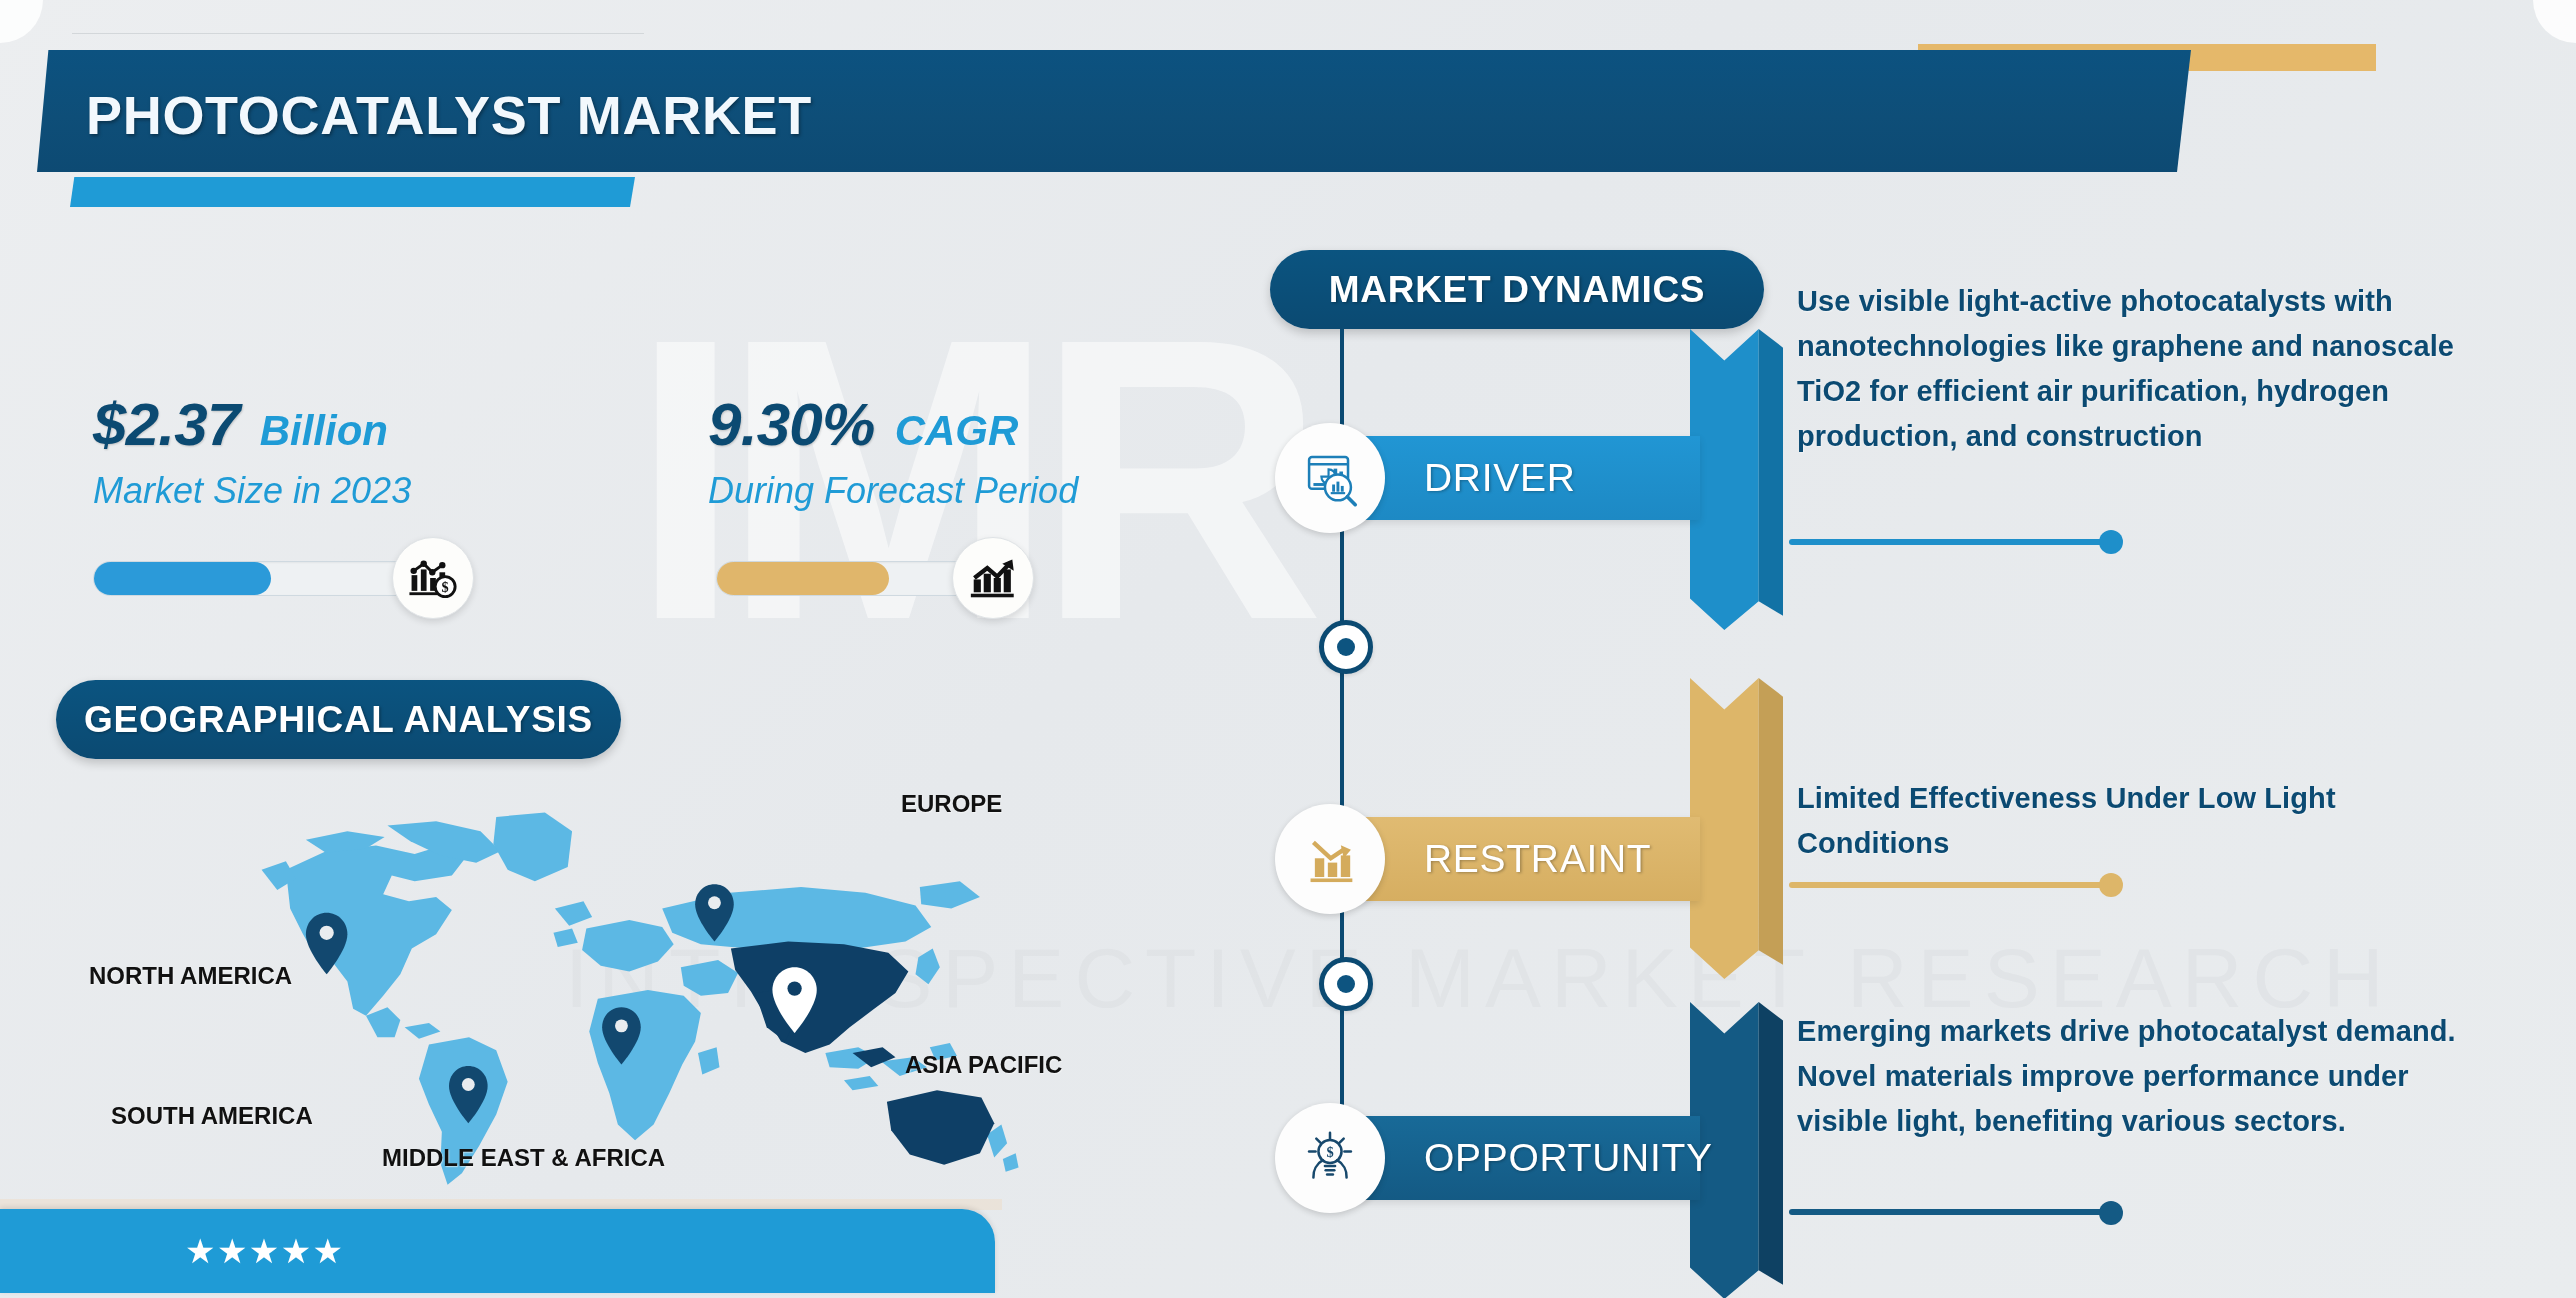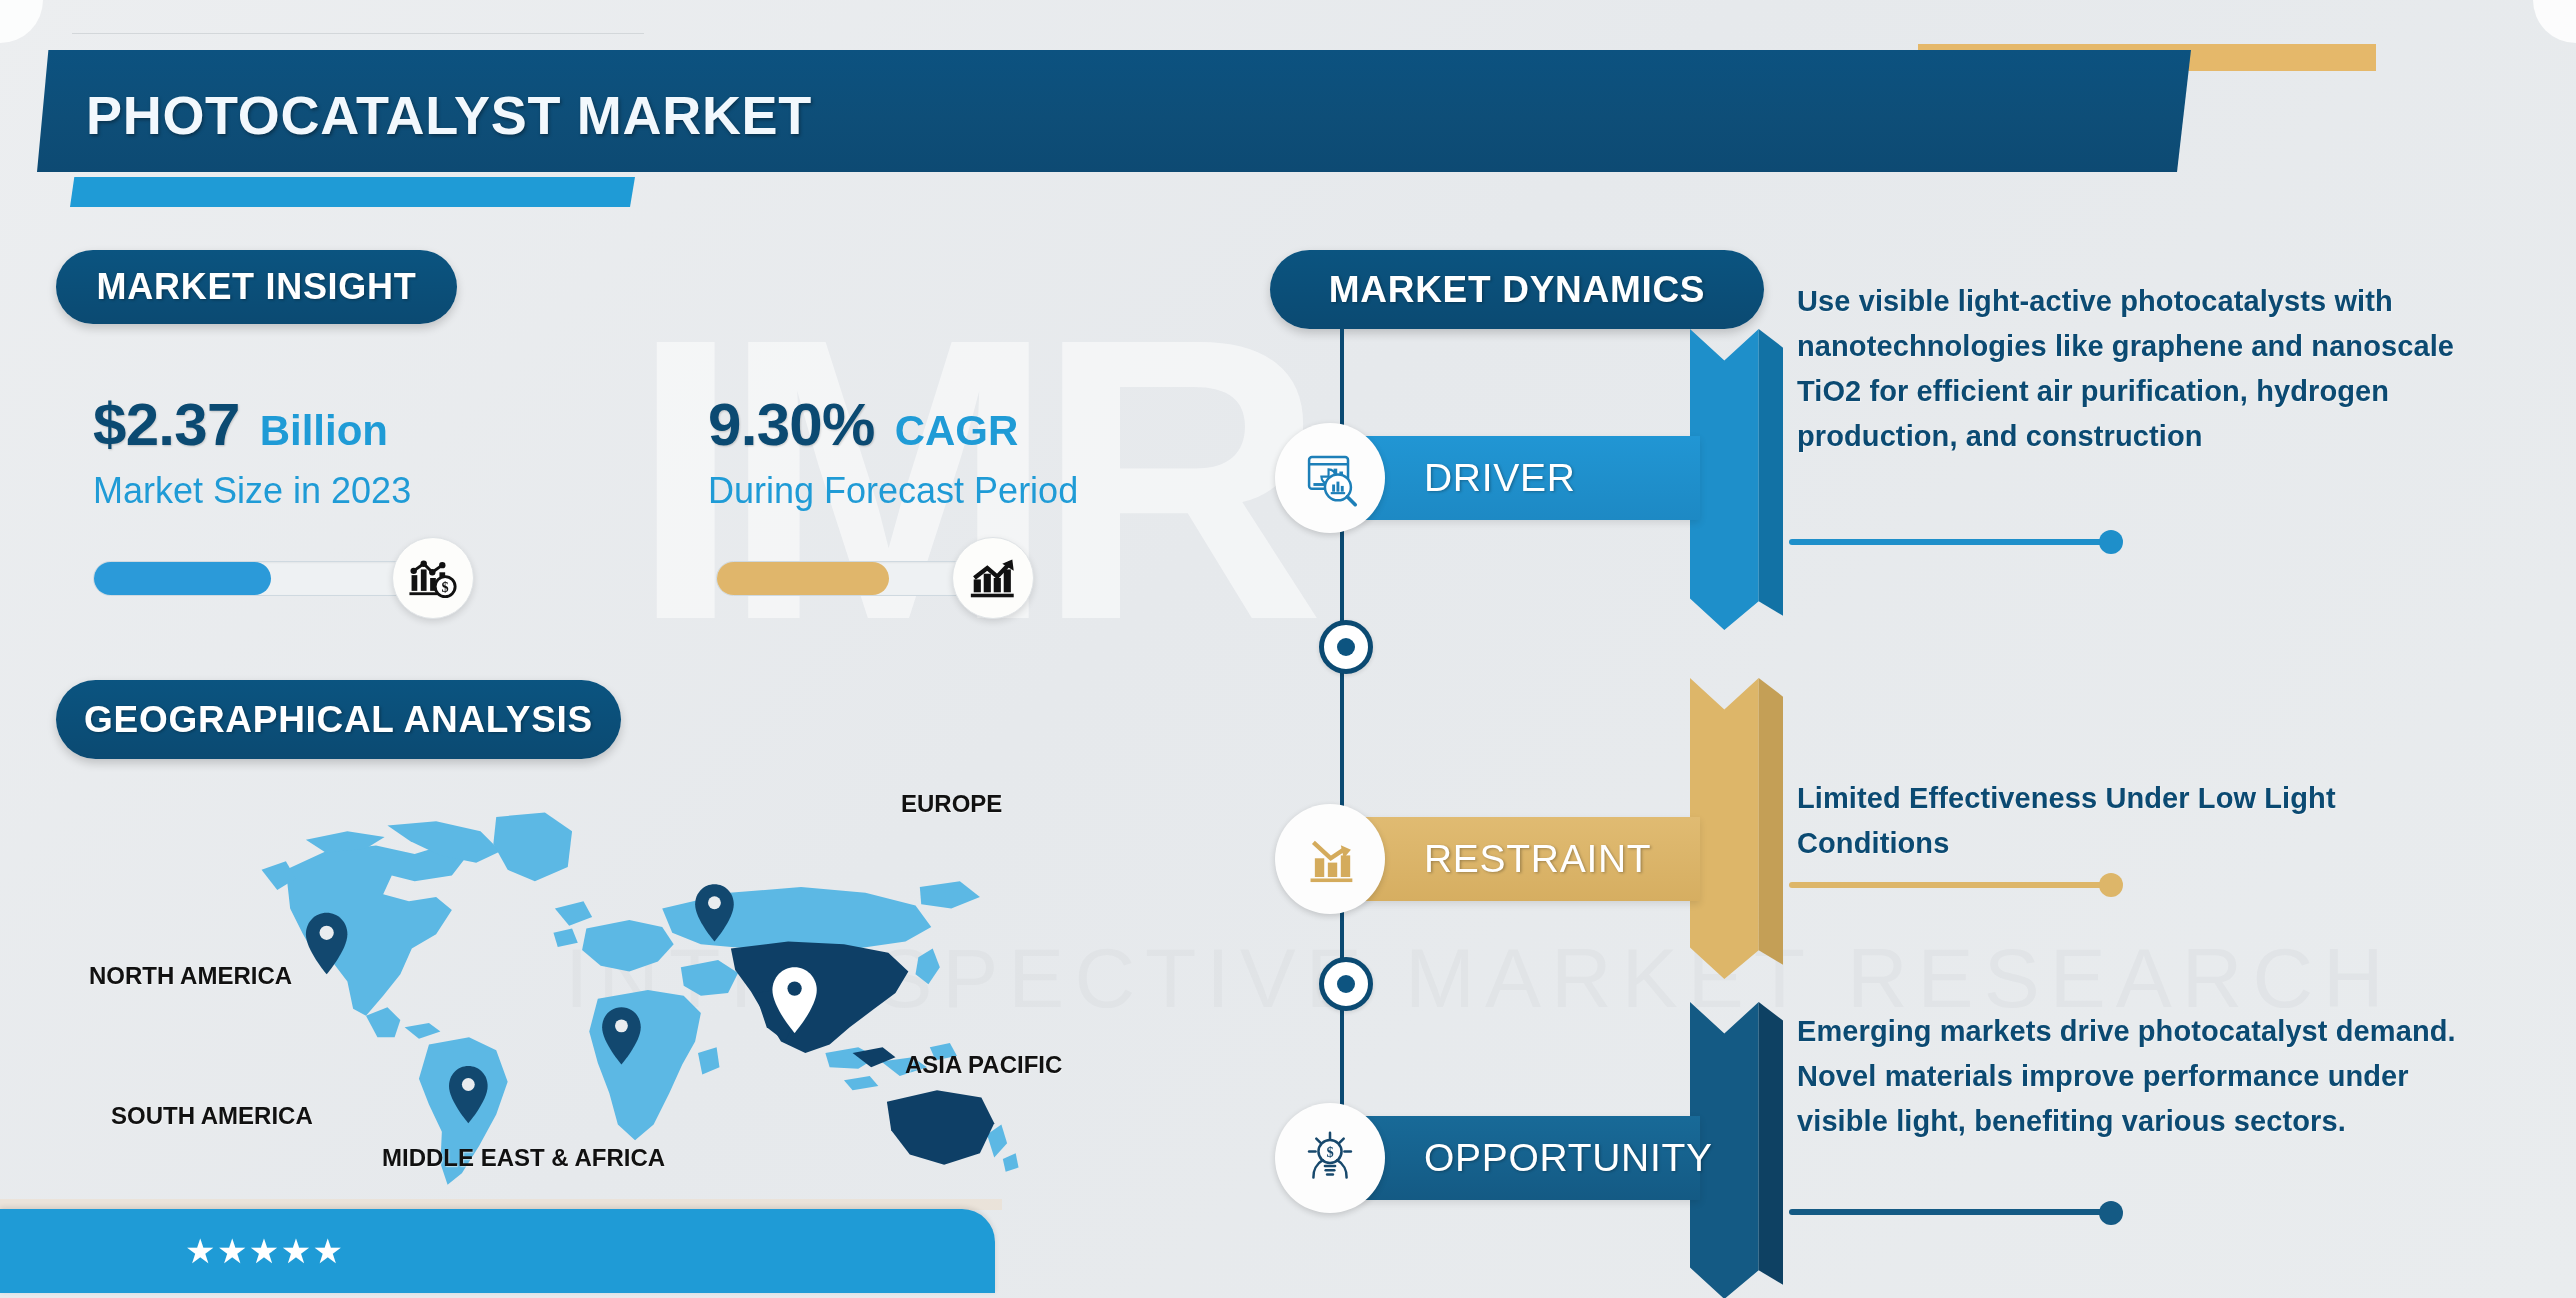--- a/index.html
+++ b/index.html
@@ -74,21 +74,21 @@
     color:#fff;font-weight:bold;letter-spacing:0.7px;
     box-shadow:0 4.3px 10px rgba(0,0,0,.18);
     text-shadow:1.4px 1.4px 2.9px rgba(0,0,0,.3);
   }
 
   #pill-insight{left:56px;top:250px;width:401px;height:74px;font-size:36px;}
   #pill-geo{left:56px;top:680px;width:565px;height:79px;font-size:37px;}
   #pill-dynamics{left:1270px;top:250px;width:494px;height:79px;font-size:37px;}
 
   
-  .kpi{position:absolute;}
+  .kpi{position:absolute;font-style:italic;}
   .kpi .big{font-size:60px;font-weight:bold;color:#0b4a72;letter-spacing:-0.7px;
     text-shadow:0.7px 1.4px 2.1px rgba(0,0,0,.18);}
   .kpi .unit{font-size:42px;font-weight:bold;color:#1f9bd6;margin-left:20px;}
   .kpi .sub{font-size:36px;color:#1f9bd6;margin-top:11.4px;font-weight:500;}
   #kpi-size{left:93px;top:390px;}
   #kpi-cagr{left:708px;top:390px;}
   .kpi-row{display:flex;align-items:baseline;}
 
   
   .prog-wrap{position:absolute;height:40px;display:flex;align-items:center;}
@@ -162,21 +162,20 @@
     <div class="wm-logo">IMR</div>
     <div class="wm-text">INTROSPECTIVE MARKET RESEARCH</div>
   </div>
 
   <div id="hdr-hairline"></div>
   <div id="hdr-gold" style="background: rgb(229, 184, 106);"></div>
   <div id="hdr-bar"></div>
   <div id="hdr-title">PHOTOCATALYST MARKET</div>
   <div id="hdr-accent" style="background: rgb(31, 155, 214);"></div>
 
-  <div class="pill" id="pill-insight">MARKET INSIGHT</div>
 
   <div class="kpi" id="kpi-size">
     <div class="kpi-row">
       <span class="big">$2.37</span>
       <span class="unit">Billion</span>
     </div>
     <div class="sub">Market Size in 2023</div>
   </div>
 
   <div class="kpi" id="kpi-cagr">

